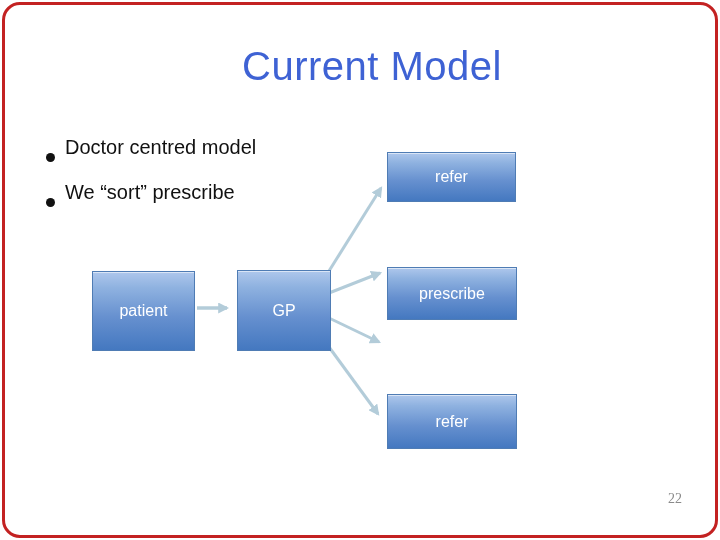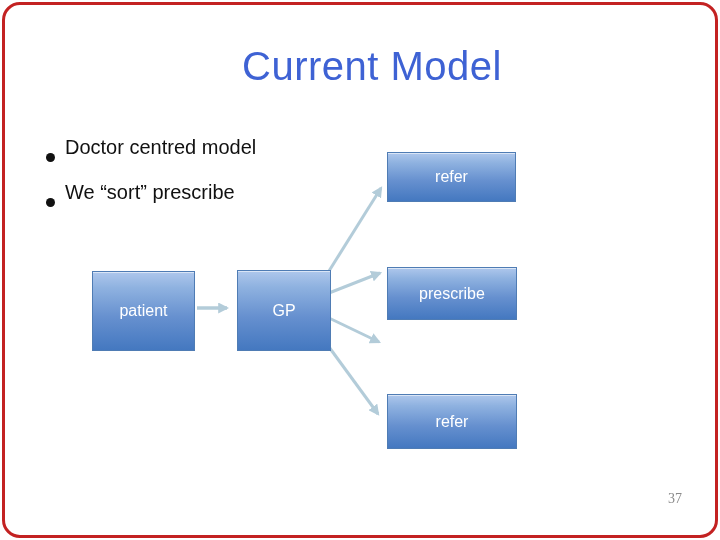--- a/index.html
+++ b/index.html
@@ -129,15 +129,15 @@
   <div class="node n-advice">
     <span class="nlabel">refer</span>
   </div>
   <div class="node n-prescribe">
     <span class="nlabel">prescribe</span>
   </div>
   <div class="node n-admit">
     <span class="nlabel">refer</span>
   </div>
 
-  <div class="pagenum">37</div>
+  <div class="pagenum">22</div>
 
 </div>
 
 </body></html>

